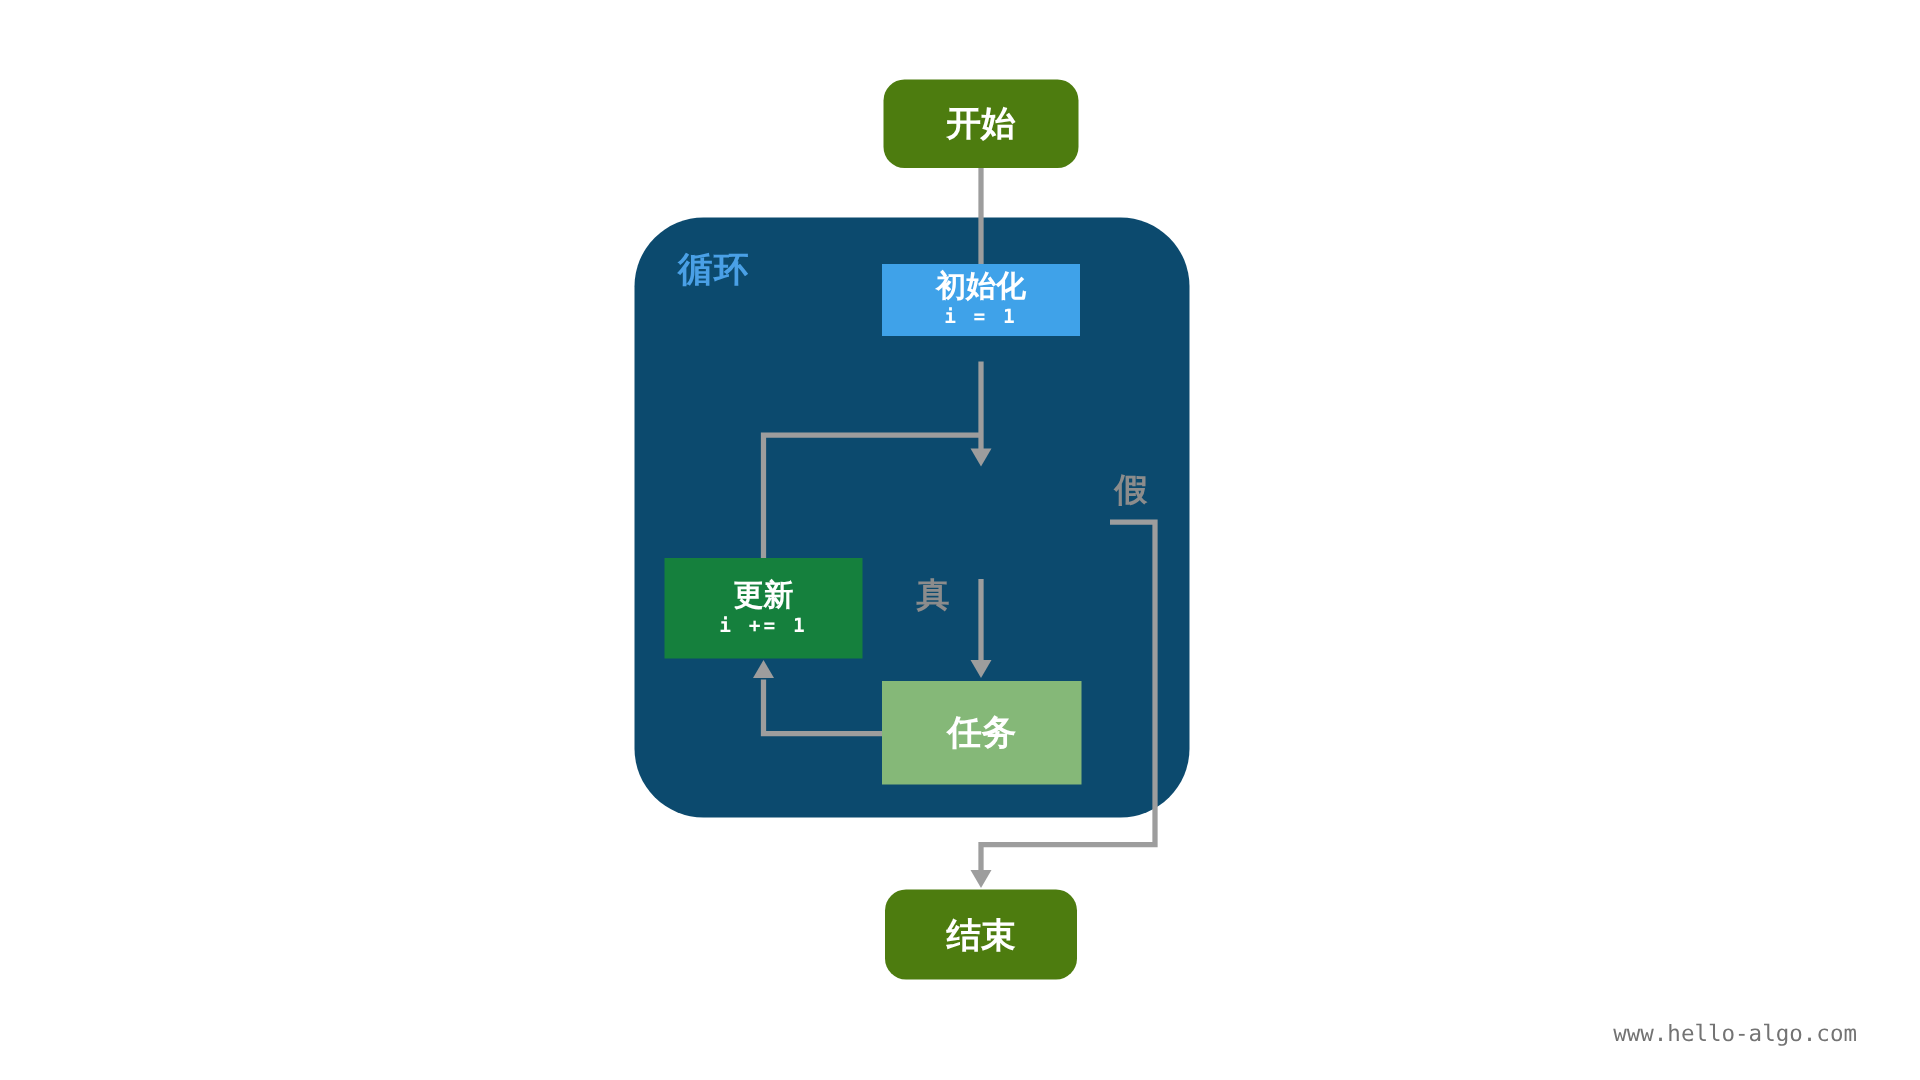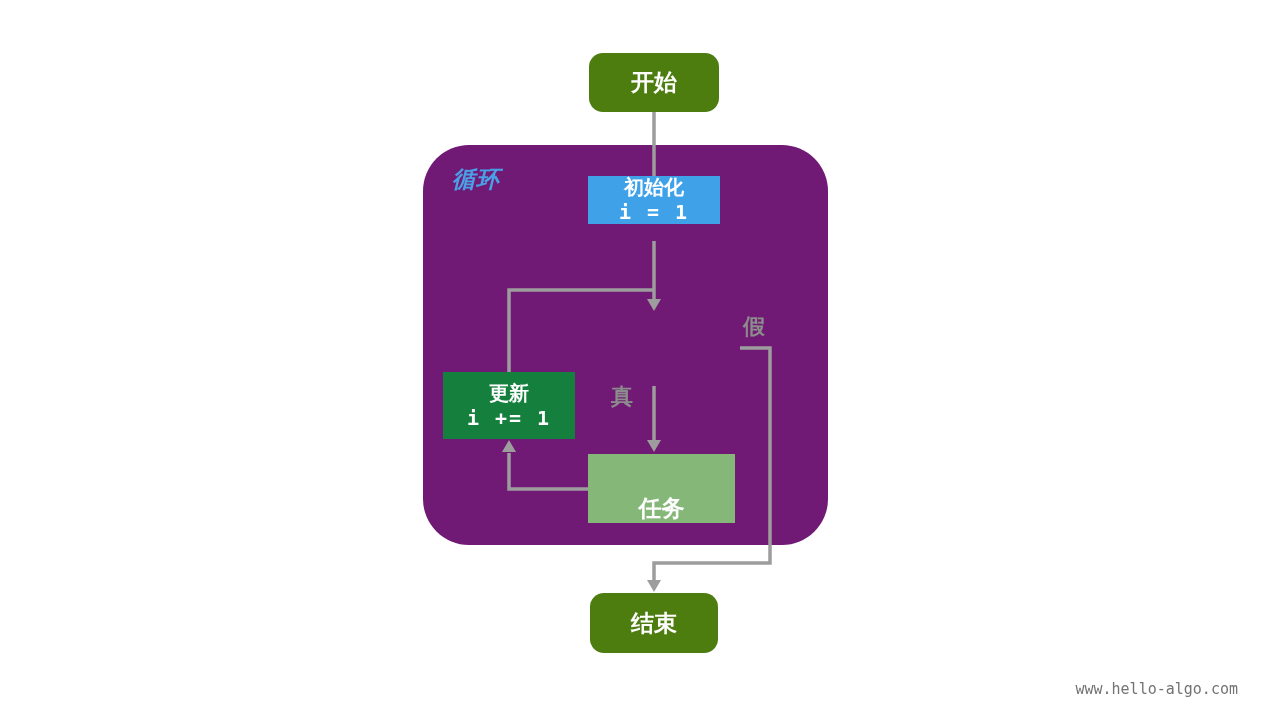--- a/index.html
+++ b/index.html
@@ -7,24 +7,23 @@
     position: relative;
     width: 1280px;
     height: 720px;
     background: #ffffff;
     overflow: hidden;
     font-family: "Liberation Sans", sans-serif;
   }
   .loop-container {
     position: absolute;
     left: 423px; top: 145px;
-    width: 405px; height: 400px;
-    background: #701a75;
+    width: 370px; height: 400px;
+    background: #0c4a6e;
     border-radius: 46px;
-    font-style: italic;
   }
   .loop-label {
     position: absolute;
     left: 29px; top: 19px;
     font-size: 23px;
     font-weight: bold;
     color: #4aa0e6;
     letter-spacing: 1px;
   }
   .connector-layer {
@@ -38,33 +37,33 @@
     flex-direction: column;
     align-items: center;
     justify-content: center;
     color: #ffffff;
     line-height: 1.25;
   }
   .node .zh  { font-size: 23px; font-weight: 600; }
   .node .zh-sm { font-size: 20px; font-weight: 600; }
   .node .code {
     font-family: "DejaVu Sans Mono", monospace;
-    font-size: 20px;
+    font-size: 13px;
     font-weight: bold;
     letter-spacing: 2px;
   }
   .node-start, .node-end {
     background: #4d7c0f;
     border-radius: 14px;
   }
   .node-start { left: 589px; top: 53px;  width: 130px; height: 59px; }
   .node-end   { left: 590px; top: 593px; width: 128px; height: 60px; }
   .node-init   { left: 588px; top: 176px; width: 132px; height: 48px; background: #3fa2e9; }
   .node-update { left: 443px; top: 372px; width: 132px; height: 67px; background: #15803d; }
-  .node-task   { left: 588px; top: 454px; width: 147px; height: 69px; background: #85b878; justify-content: flex-end; }
+  .node-task   { left: 588px; top: 454px; width: 133px; height: 69px; background: #85b878; }
   .node-decision {
     left: 564px; top: 312px;
     width: 180px; height: 72px;
     background: #3fa2e9;
     clip-path: polygon(50% 0%, 100% 50%, 50% 100%, 0% 50%);
   }
   .node-decision .code { font-size: 21px; }
   .edge-label {
     position: absolute;
     font-size: 22px;

